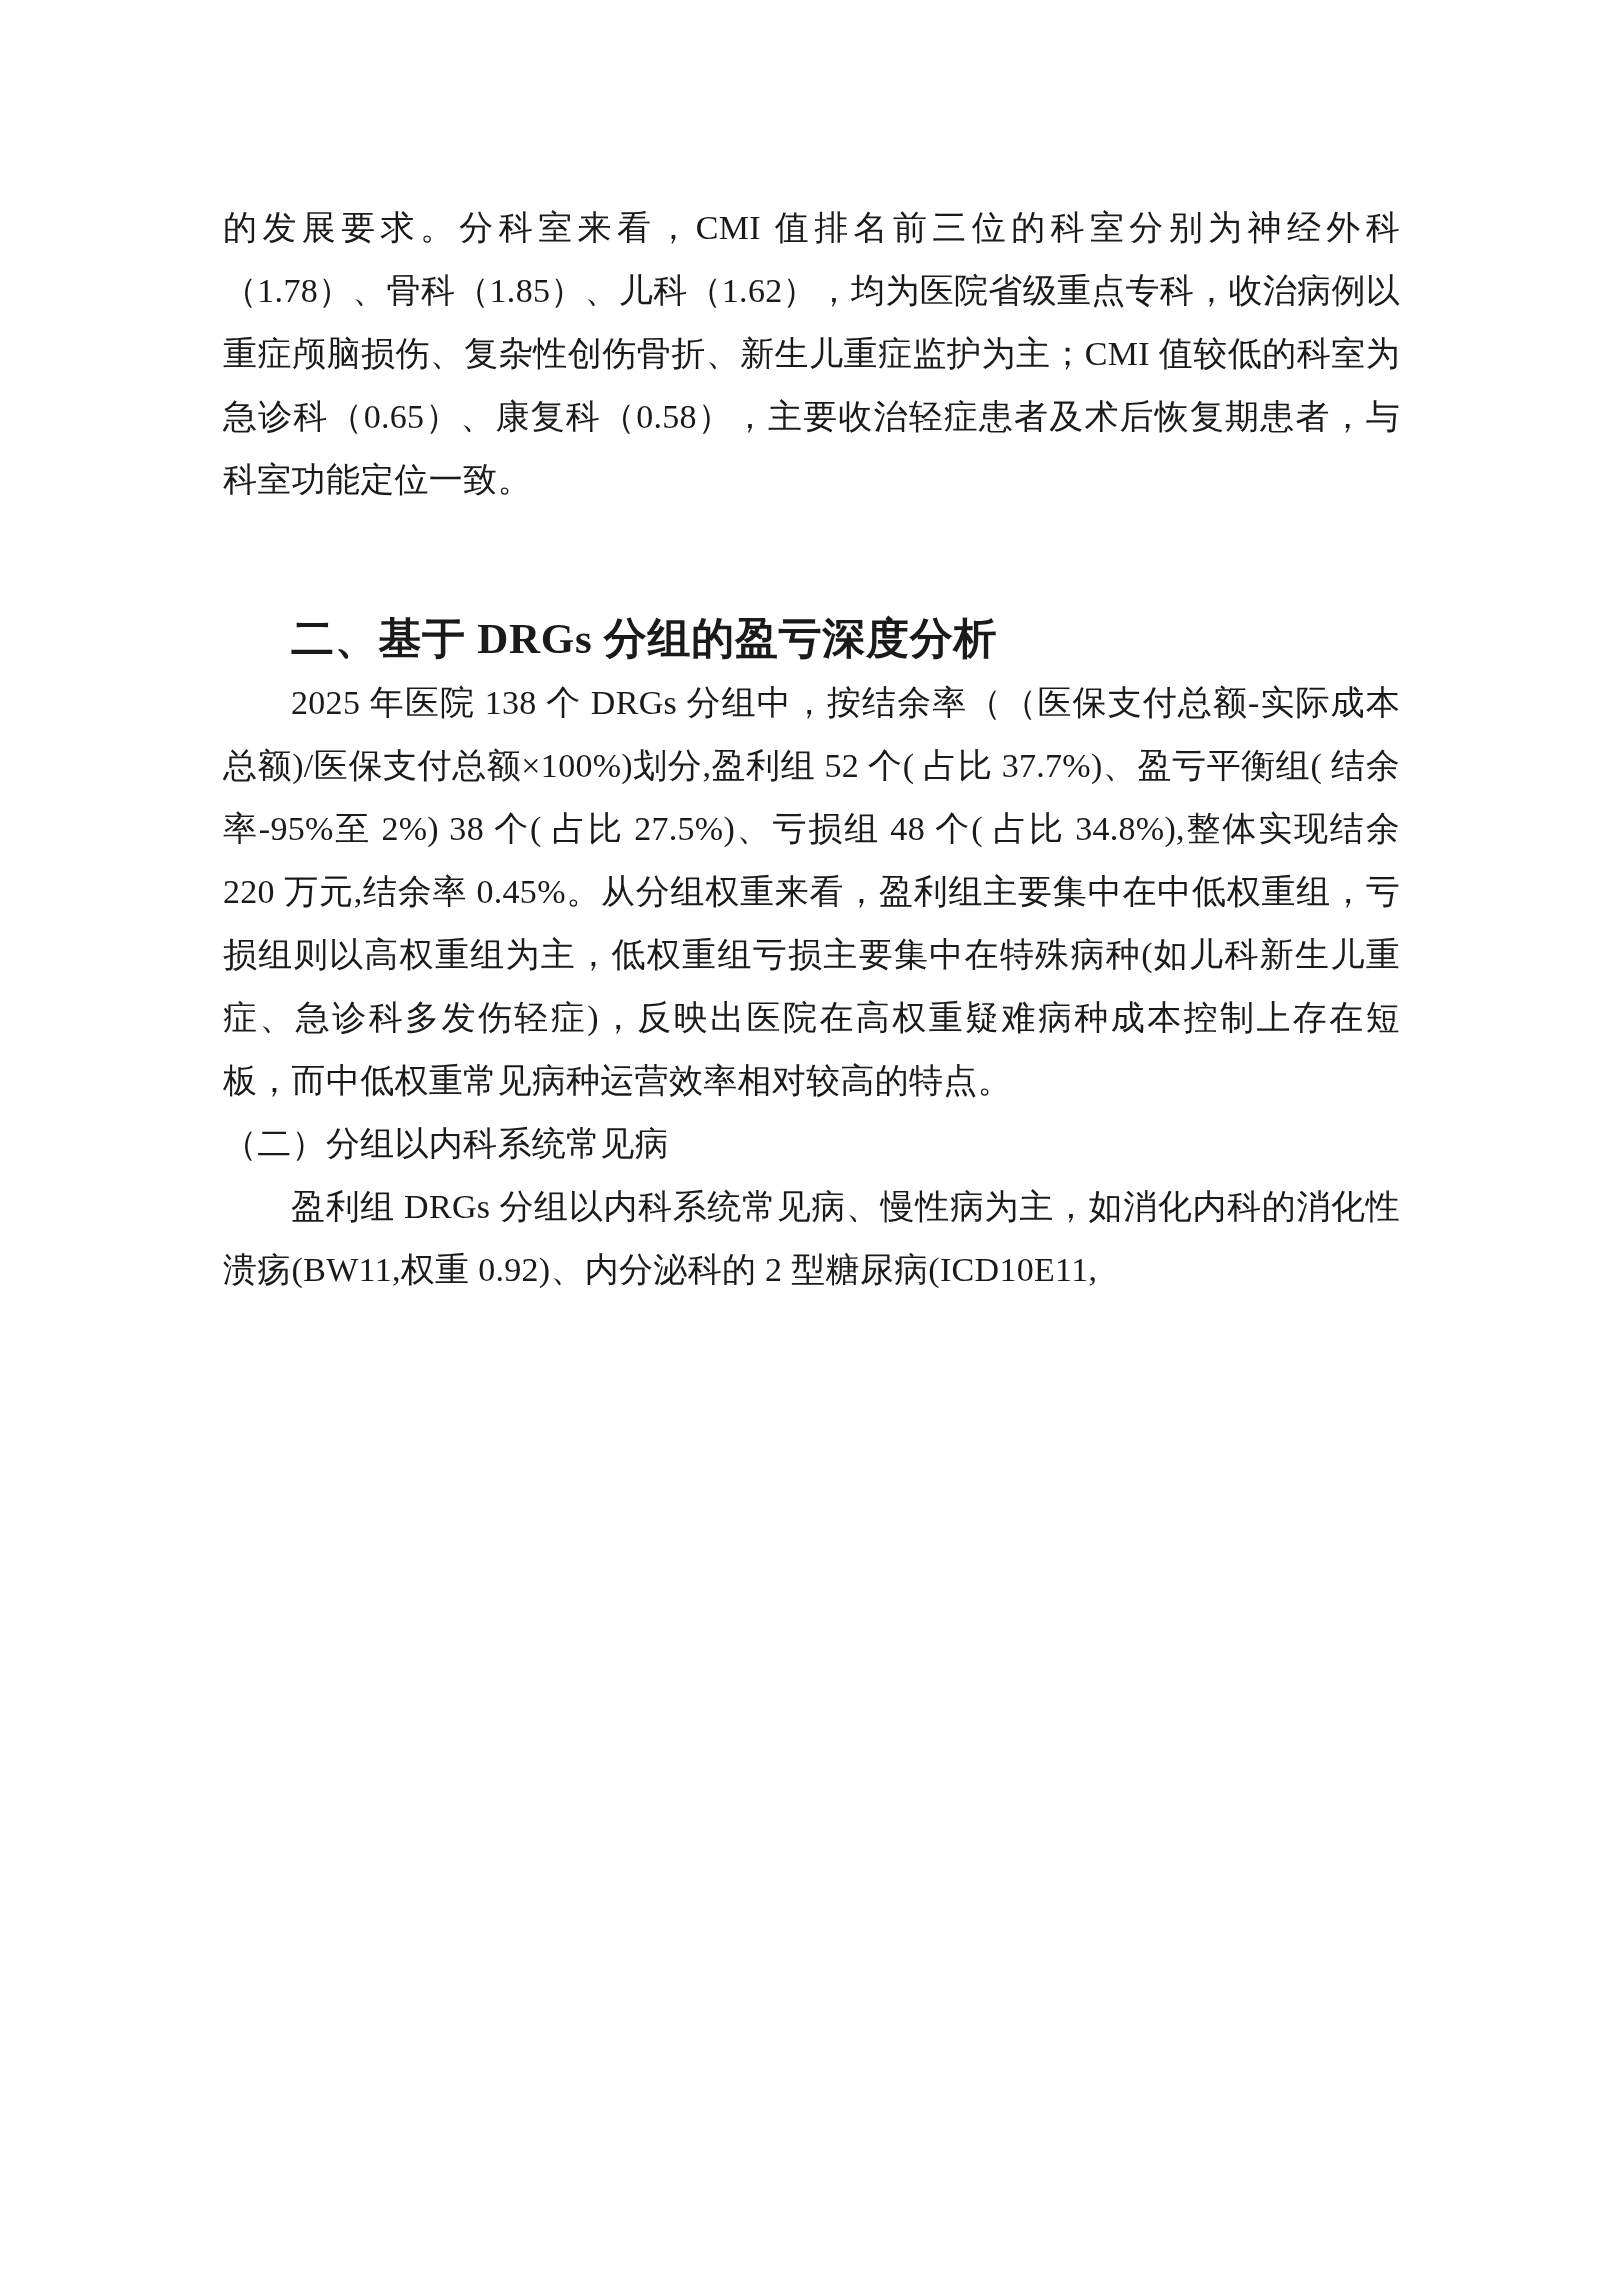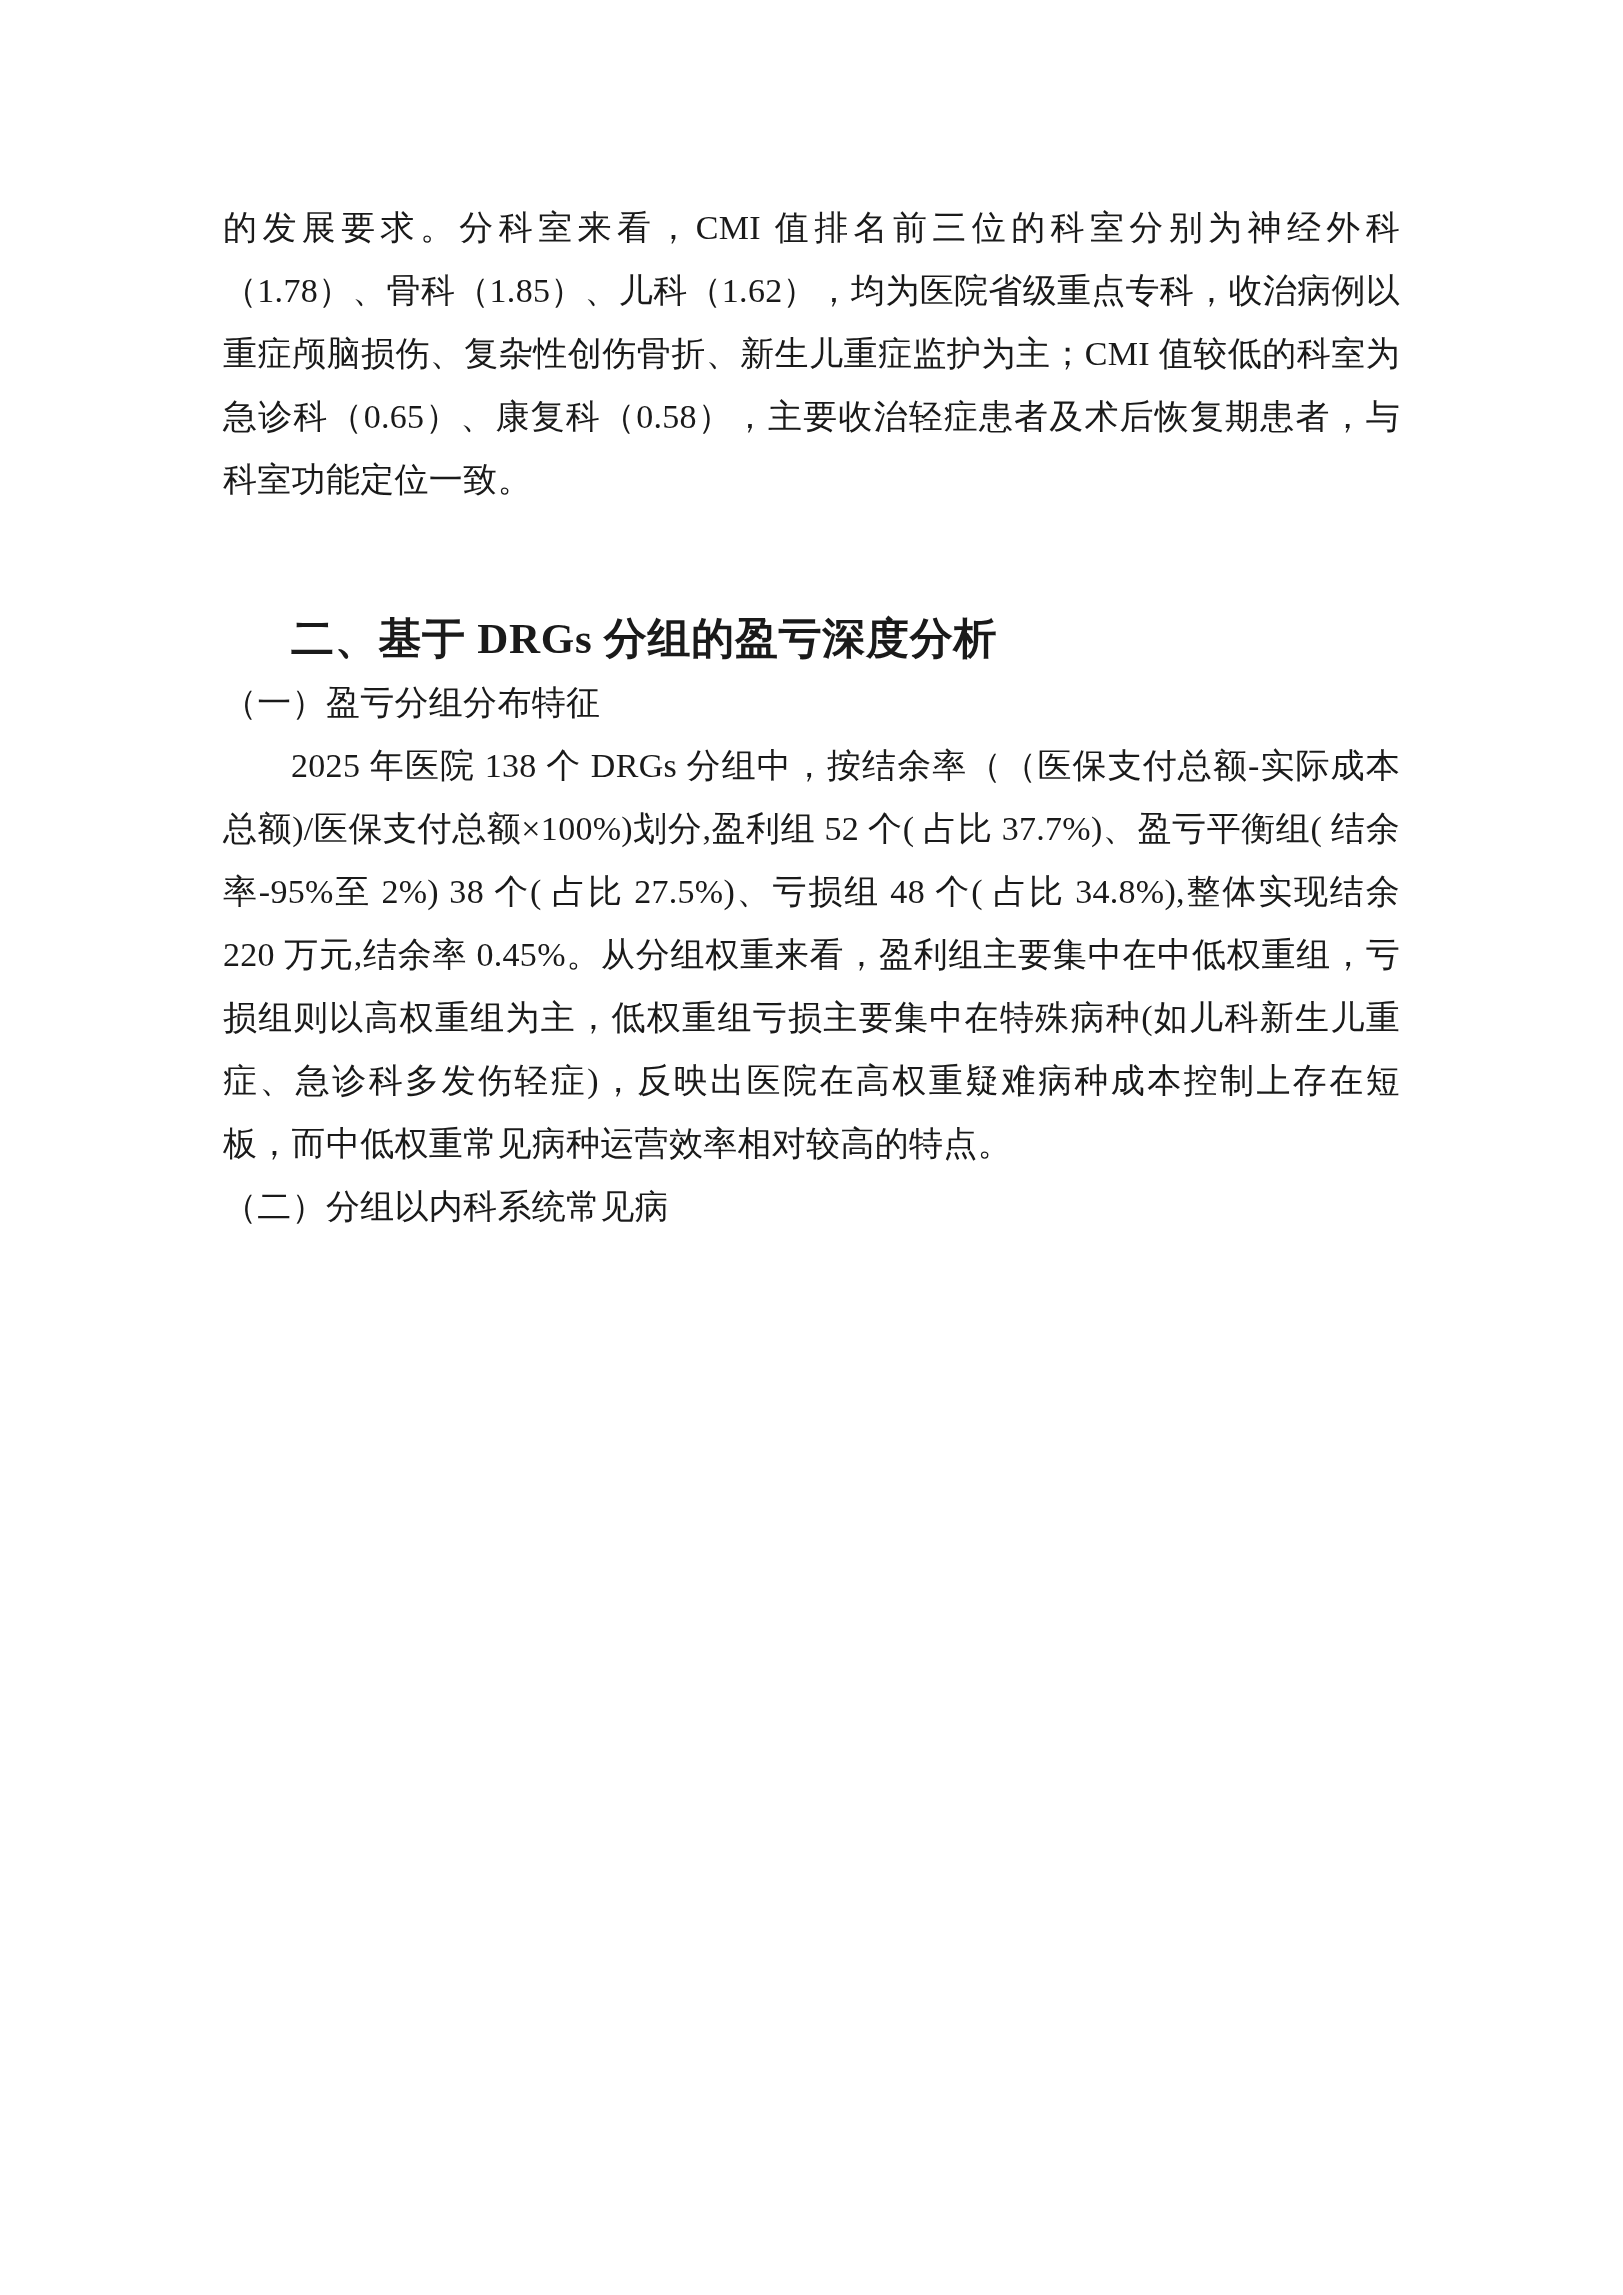--- a/index.html
+++ b/index.html
@@ -51,22 +51,22 @@
 <div class="page">
   <div class="doc-body">
 
     <p class="para">的发展要求。分科室来看，CMI 值排名前三位的科室分别为神经外科（1.78）、骨科（1.85）、儿科（1.62），均为医院省级重点专科，收治病例以重症颅脑损伤、复杂性创伤骨折、新生儿重症监护为主；CMI 值较低的科室为急诊科（0.65）、康复科（0.58），主要收治轻症患者及术后恢复期患者，与科室功能定位一致。</p>
 
 
     <div class="spacer-block"></div>
 
     <p class="section-heading">二、基于 DRGs 分组的盈亏深度分析</p>
 
-    <p class="para sub-heading">（一）盈亏分组分布特征</p>
 
     <p class="para indent">2025 年医院 138 个 DRGs 分组中，按结余率（（医保支付总额-实际成本总额)/医保支付总额×100%)划分,盈利组 52 个( 占比 37.7%)、盈亏平衡组( 结余率-95%至 2%) 38 个( 占比 27.5%)、亏损组 48 个( 占比 34.8%),整体实现结余 220 万元,结余率 0.45%。从分组权重来看，盈利组主要集中在中低权重组，亏损组则以高权重组为主，低权重组亏损主要集中在特殊病种(如儿科新生儿重症、急诊科多发伤轻症)，反映出医院在高权重疑难病种成本控制上存在短板，而中低权重常见病种运营效率相对较高的特点。</p>
 
     <p class="para sub-heading">（二）分组以内科系统常见病</p>
 
+    <p class="para indent">盈利组 DRGs 分组以内科系统常见病、慢性病为主，如消化内科的消化性溃疡(BW11,权重 0.92)、内分泌科的 2 型糖尿病(ICD10E11,</p>
 
   </div>
 </div>
 
 
 </body></html>

